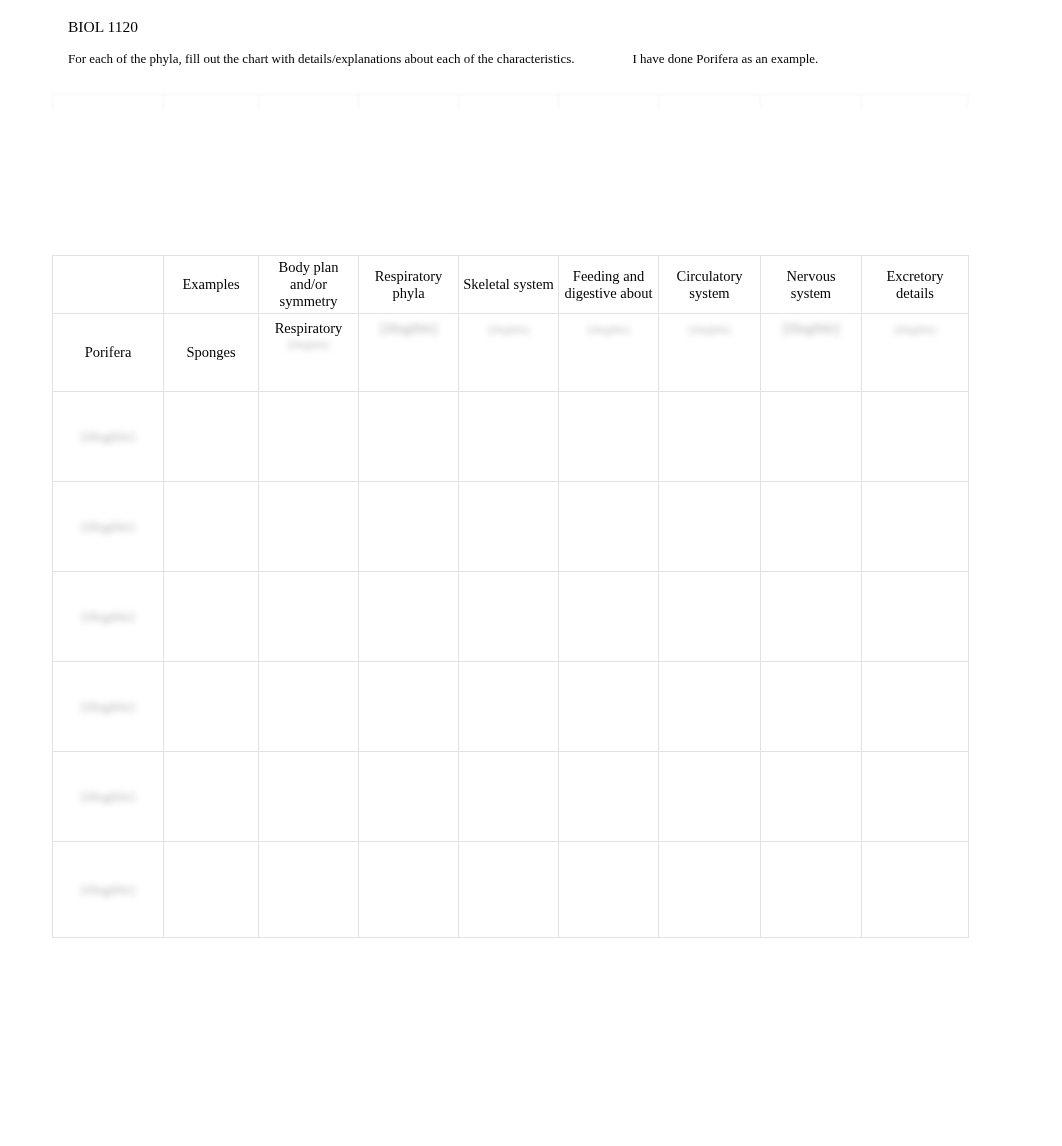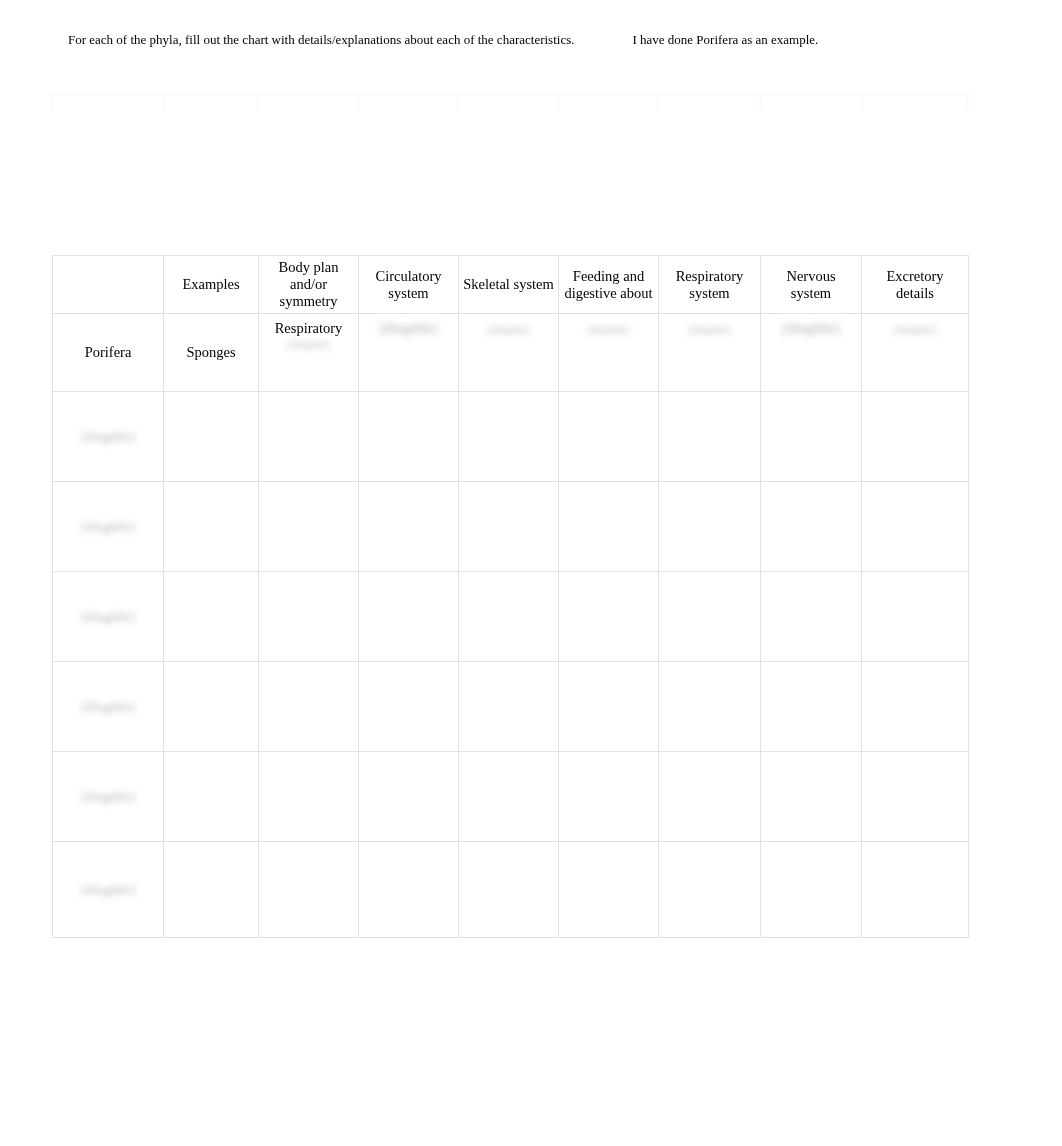--- a/index.html
+++ b/index.html
@@ -134,20 +134,21 @@
   }
 
   .cellstack { display: block; }
   .cellstack .visible-line { display: block; }
   .cellstack .blur-line { display: block; margin-top: 2px; }
 </style>
 </head>
 <body>
 
 <div class="doc-header soft">
+  <div class="course-line">BIOL 1120</div>
   <div class="instruction-line"><span>For each of the phyla, fill out the chart with details/explanations about each of the characteristics.</span><span class="tab-gap"></span><span>I have done Porifera as an example.</span></div>
 </div>
 
 <div class="ghost-strip">
   <div class="gtop"></div>
   <div class="gline" style="left:0px"></div>
   <div class="gline" style="left:111px"></div>
   <div class="gline" style="left:206px"></div>
   <div class="gline" style="left:306px"></div>
   <div class="gline" style="left:406px"></div>
@@ -170,24 +171,24 @@
         <col class="c6">
         <col class="c7">
         <col class="c8">
     </colgroup>
     <tbody>
 
       <tr class="header-row">
         <td></td>
         <td>Examples</td>
         <td>Body plan and/or symmetry</td>
-        <td>Circulatory system</td>
+        <td>Respiratory phyla</td>
         <td>Skeletal system</td>
         <td>Feeding and digestive about</td>
-        <td>Respiratory system</td>
+        <td>Circulatory system</td>
         <td>Nervous system</td>
         <td>Excretory details</td>
       </tr>
 
       <tr class="example-row">
         <td class="rowlabel">Porifera</td>
         <td class="examples">Sponges</td>
         <td>
           <span class="cellstack">
             <span class="visible-line">Respiratory</span>

